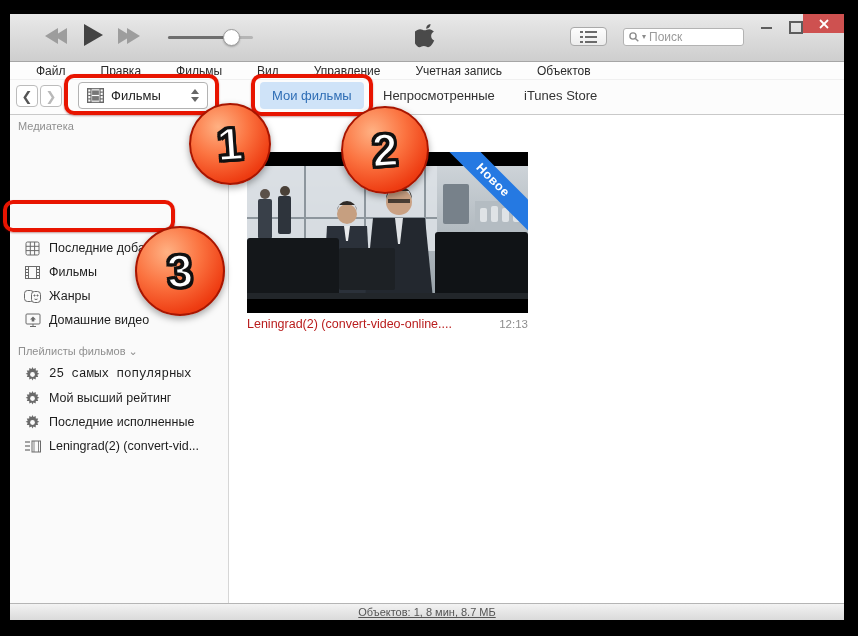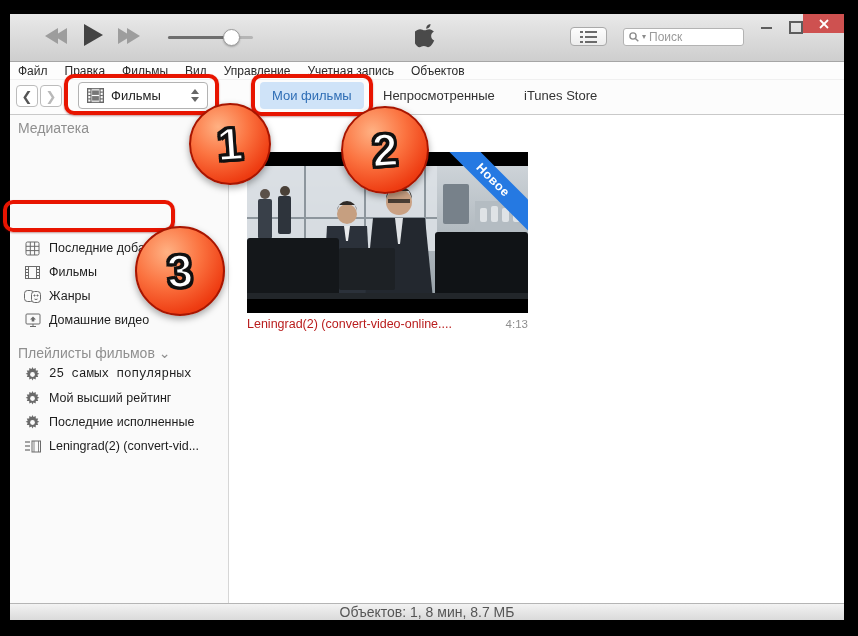--- a/index.html
+++ b/index.html
@@ -39,21 +39,21 @@
   .win-min { position:absolute; left:746px; top:5px; width:22px; height:14px; }
   .win-min::after { content:""; position:absolute; left:5px; top:8px; width:11px; height:2px; background:#5d5d5d; }
   .win-max { position:absolute; left:774px; top:5px; width:22px; height:14px; }
   .win-max::after { content:""; position:absolute; left:5px; top:2px; width:10px; height:9px; border:2px solid #5d5d5d; }
   .win-close { position:absolute; left:793px; top:0; width:41px; height:19px; background:#ce5150;
     display:flex; align-items:center; justify-content:center; }
 
   
   .menubar { position:absolute; left:0; top:48px; width:834px; height:18px; background:#fdfdfd;
     display:flex; align-items:center; gap:17px; padding-left:8px; border-bottom:1px solid #f0f0f0; }
-  .menubar span { font-size:12px; color:#2b2b2b; white-space:nowrap; }
+  .menubar span { font-size:12px; color:#2b2b2b; white-space:nowrap;margin-left:18px; }
 
   
   .navbar { position:absolute; left:0; top:66px; width:834px; height:35px; background:#fcfcfc;
     border-bottom:1px solid #c9c9c9; }
   .nav-btn { position:absolute; top:5px; width:22px; height:22px; background:#fff; border:1px solid #bcbcbc;
     border-radius:4px; display:flex; align-items:center; justify-content:center; font-size:13px; }
   .nav-back { left:6px; color:#555; }
   .nav-fwd  { left:30px; color:#b9b9b9; }
   .media-picker { position:absolute; left:68px; top:2px; width:130px; height:27px; background:#fff;
     border:1px solid #b3b3b3; border-radius:4px; display:flex; align-items:center; padding:0 8px; gap:7px; }
@@ -64,21 +64,21 @@
   .pc-dn { border-top:5px solid #666; }
   .tab { position:absolute; top:2px; height:27px; display:flex; align-items:center; font-size:13px; color:#333;
     padding:0 12px; white-space:nowrap; }
   .tab-active { left:250px; background:#cfe3f8; border-radius:4px; color:#2e6db5; }
   .tab-2 { left:361px; }
   .tab-3 { left:502px; }
 
   
   .app-body { position:absolute; left:0; top:101px; width:834px; height:488px; display:flex; }
   .sidebar { width:219px; height:100%; background:#fafafa; border-right:1px solid #d6d6d6; position:relative; }
-  .side-header { position:absolute; left:8px; font-size:14px; color:#8f8f8f; }
+  .side-header { position:absolute; left:8px; font-size:11px; color:#8f8f8f; }
   .sh-1 { top:5px; }
   .sh-2 { top:230px; }
   .side-item { position:absolute; left:0; width:100%; height:24px; display:flex; align-items:center;
     gap:8px; padding-left:14px; }
   .side-item .lbl { font-size:12.5px; color:#1d1d1d; white-space:nowrap; overflow:hidden; }
   .si-0 { top:121px; } .si-1 { top:145px; } .si-2 { top:169px; } .si-3 { top:193px; }
   .pi-0 { top:247px;font-family:Liberation Mono, monospace; } .pi-1 { top:271px; } .pi-2 { top:295px; } .pi-3 { top:319px; }
   .icon16 { width:17px; height:17px; flex:none; display:flex; align-items:center; justify-content:center; }
 
   .main { flex:1; background:#fff; position:relative; }
@@ -90,21 +90,21 @@
     letter-spacing:.5px; }
   .caption { position:absolute; left:18px; top:202px; width:281px; display:flex; justify-content:space-between;
     align-items:baseline; }
   .caption .title { font-size:12.5px; color:#b91c1c; white-space:nowrap; overflow:hidden; max-width:230px; }
   .caption .dur { font-size:11.5px; color:#8e8e8e; }
 
   
   .statusbar { position:absolute; left:0; top:589px; width:834px; height:17px;
     background:linear-gradient(#f3f3f3,#dadada); border-top:1px solid #b5b5b5;
     display:flex; align-items:center; justify-content:center; }
-  .statusbar span { font-size:14px; color:#555; }
+  .statusbar span { font-size:11px; color:#555;text-decoration:underline; }
 
   
   .ann-rect { position:absolute; border:4px solid #e81400; border-radius:10px; box-shadow:0 1px 2px rgba(120,0,0,.4); }
   .ann-r1 { left:64px; top:74px; width:155px; height:41px; }
   .ann-r2 { left:251px; top:74px; width:122px; height:42px; }
   .ann-r3 { left:3px; top:200px; width:172px; height:32px; }
   .ann-circle { position:absolute; border-radius:50%;
     background:radial-gradient(circle at 35% 28%, #ffb183 0%, #fb7340 40%, #ee3c12 75%, #d52c05 100%);
     border:2px solid #a81500; box-shadow:0 3px 7px rgba(0,0,0,.35);
     display:flex; align-items:center; justify-content:center; }
@@ -359,21 +359,21 @@
             <rect x="92" y="82" width="56" height="42" rx="2" fill="#1d2125"></rect>
             <rect x="188" y="66" width="93" height="67" rx="3" fill="#101316"></rect>
             <rect x="0" y="127" width="281" height="6" fill="#22262a"></rect>
           </svg>
           <div class="ribbon-wrap">
             <div class="ribbon">Новое</div>
           </div>
         </div>
         <div class="caption">
           <span class="title">Leningrad(2)  (convert-video-online....</span>
-          <span class="dur">4:13</span>
+          <span class="dur">12:13</span>
         </div>
       </div>
     </div>
 
     <div class="statusbar">
       <span>Объектов: 1, 8 мин, 8.7 МБ</span>
     </div>
   </div>
 
   <div class="ann-rect ann-r1"></div>

